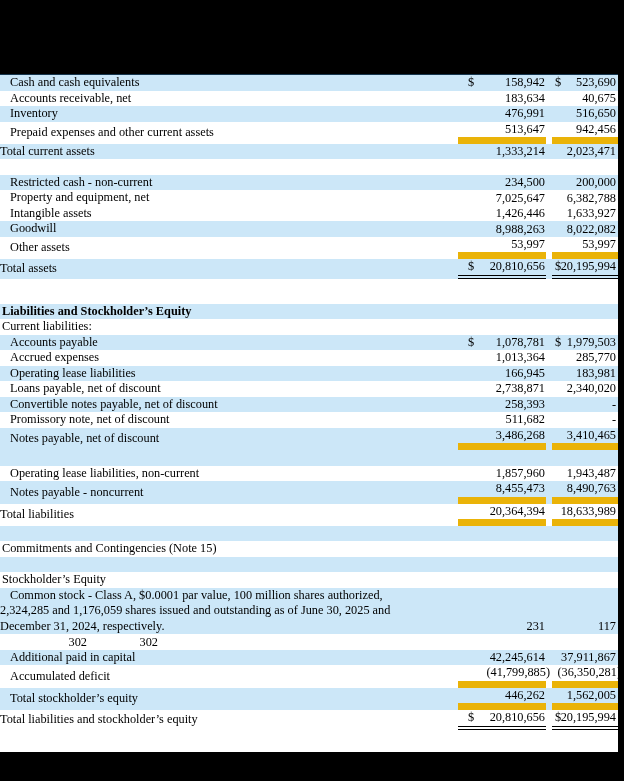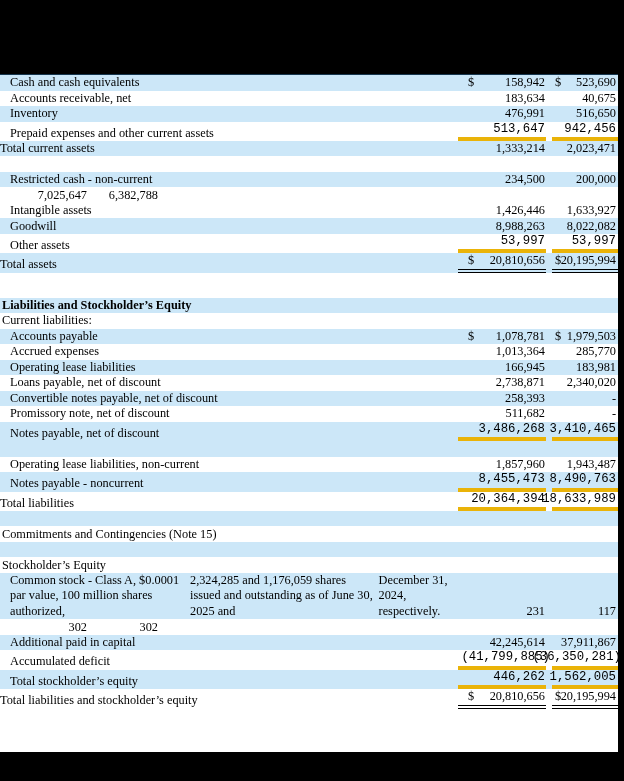--- a/index.html
+++ b/index.html
@@ -16,50 +16,50 @@
   #bottom-band { top:752px; height:29px; }
   .page {
     position:absolute; top:74px; left:0;
     width:618px; height:678px;
     background:#fff;
     border-top:1px solid #16364e;
     box-sizing:border-box;
   }
   .row {
     display:flex;
-    align-items:flex-end;
+    align-items:center;
     min-height:15.5px;
     font-size:12.3px;
     line-height:15.4px;
   }
   .row.blue { background:#cce7f8; }
   .row.sm { min-height:12.5px; }
   .row.bold .lbl, .row.bold .line { font-weight:bold;border-radius:7px; }
   .lbl { flex:1; }
   .ind0 { padding-left:2px; }
   .ind1 { padding-left:10px; }
   .ind2 { }
-  .lbl.multi { display:flex; flex-direction:row; }
+  .lbl.multi { display:flex; flex-direction:column; }
   .line { line-height:15.5px; }
   .line.first { padding-left:10px; }
   .line.cont { }
   .num {
     box-sizing:border-box;
     align-self:stretch;
     display:flex;
     align-items:flex-end;
     justify-content:flex-end;
     position:relative;
   }
   .n1 { width:88px; padding-right:1px; }
   .n2 { width:66px; margin-left:6px; padding-right:2px; }
   .cur { position:absolute; bottom:0; }
   .n1 .cur { left:10px; }
   .n2 .cur { left:3px; }
-  .u-s .num { border-bottom:4px solid #eab308;font-family:Liberation Mono, monospace; }
+  .u-s .num { border-bottom:7px solid #eab308; }
   .u-d .num { border-bottom:4px double #000; }
   .val.neg { margin-right:-5px; }
 </style>
 </head>
 <body>
 
 <div class="band" id="top-band"></div>
 
 <div class="page">
   <div id="rows">
@@ -114,20 +114,21 @@
       <div class="row blue">
         <div class="lbl ind1">Restricted cash - non-current</div>
         <div class="num n1">
           <span class="val">234,500</span>
         </div>
         <div class="num n2">
           <span class="val">200,000</span>
         </div>
       </div>
       <div class="row">
+        <div class="lbl ind1">Property and equipment, net</div>
         <div class="num n1">
           <span class="val">7,025,647</span>
         </div>
         <div class="num n2">
           <span class="val">6,382,788</span>
         </div>
       </div>
       <div class="row">
         <div class="lbl ind1">Intangible assets</div>
         <div class="num n1">

